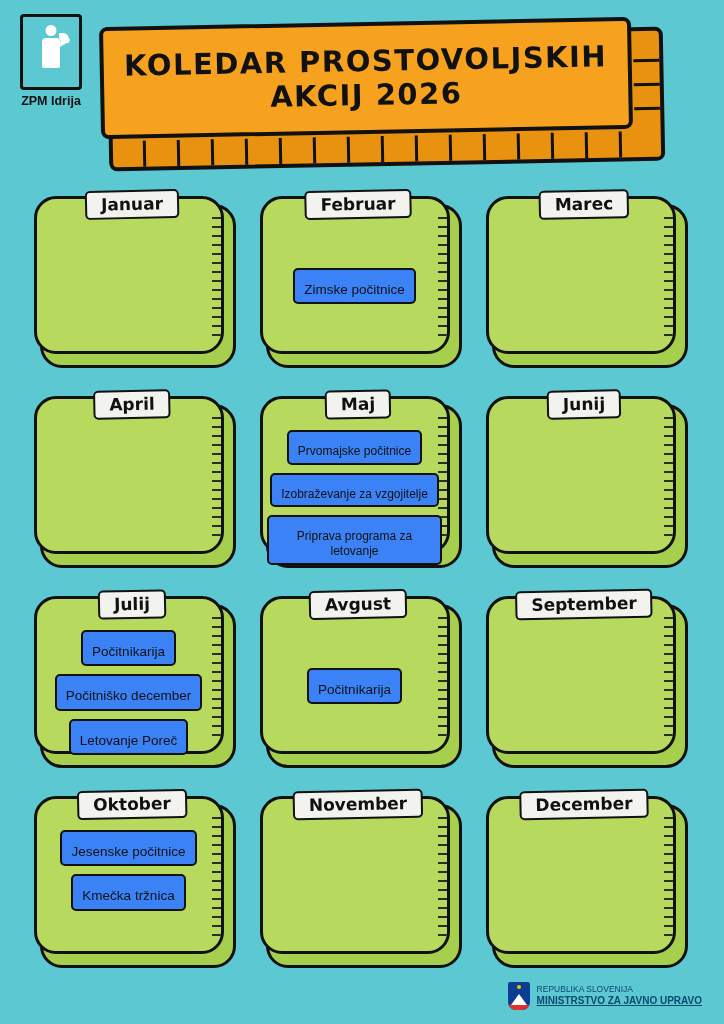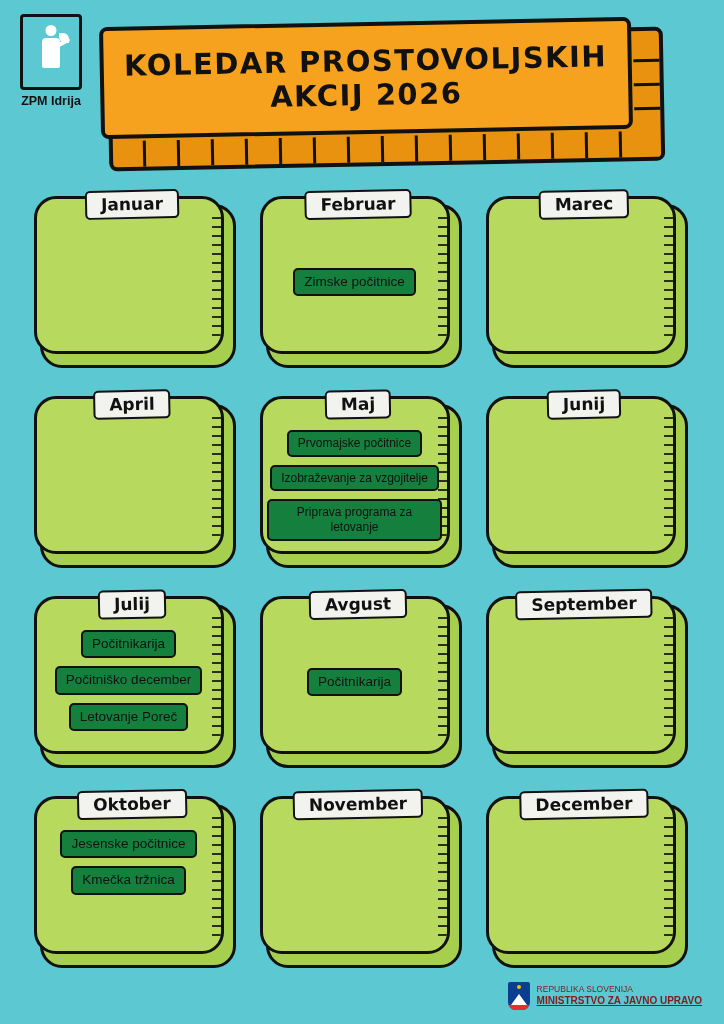--- a/index.html
+++ b/index.html
@@ -212,24 +212,24 @@
     left: 7px;
     right: 14px;
     top: 34px;
     display: flex;
     flex-direction: column;
     align-items: center;
     gap: 8px;
     z-index: 3;
   }
   .event {
-    background: #15803d;
+    background: #3b82f6;
     border: 2px solid #111;
     border-radius: 5px;
-    padding: 4px 9px 4px;
+    padding: 12px 9px 4px;
     font-family: "Liberation Sans", sans-serif;
     font-size: 13.5px;
     color: #111;
     text-align: center;
     line-height: 1.22;
     max-width: 164px;
   }
   .month.m-feb .events { top: 72px; }
   .month.m-aug .events { top: 72px; }
   .month.m-dec .events { top: 62px; }
@@ -274,21 +274,21 @@
     position: absolute;
     left: 9px;
     top: 3px;
     width: 4px;
     height: 4px;
     background: #f2c200;
     border-radius: 50%;
   }
   #footer .f-text {
     font-family: "Liberation Sans", sans-serif;
-    color: #7f1d1d;
+    color: #0c4a6e;
     line-height: 1.25;
   }
   #footer .f1 { font-size: 8.5px; }
   #footer .f2 { font-size: 10px; font-weight: bold; text-decoration: underline; }
 </style>
 </head>
 <body>
 
 <div id="logo">
   <div class="logo-box">

